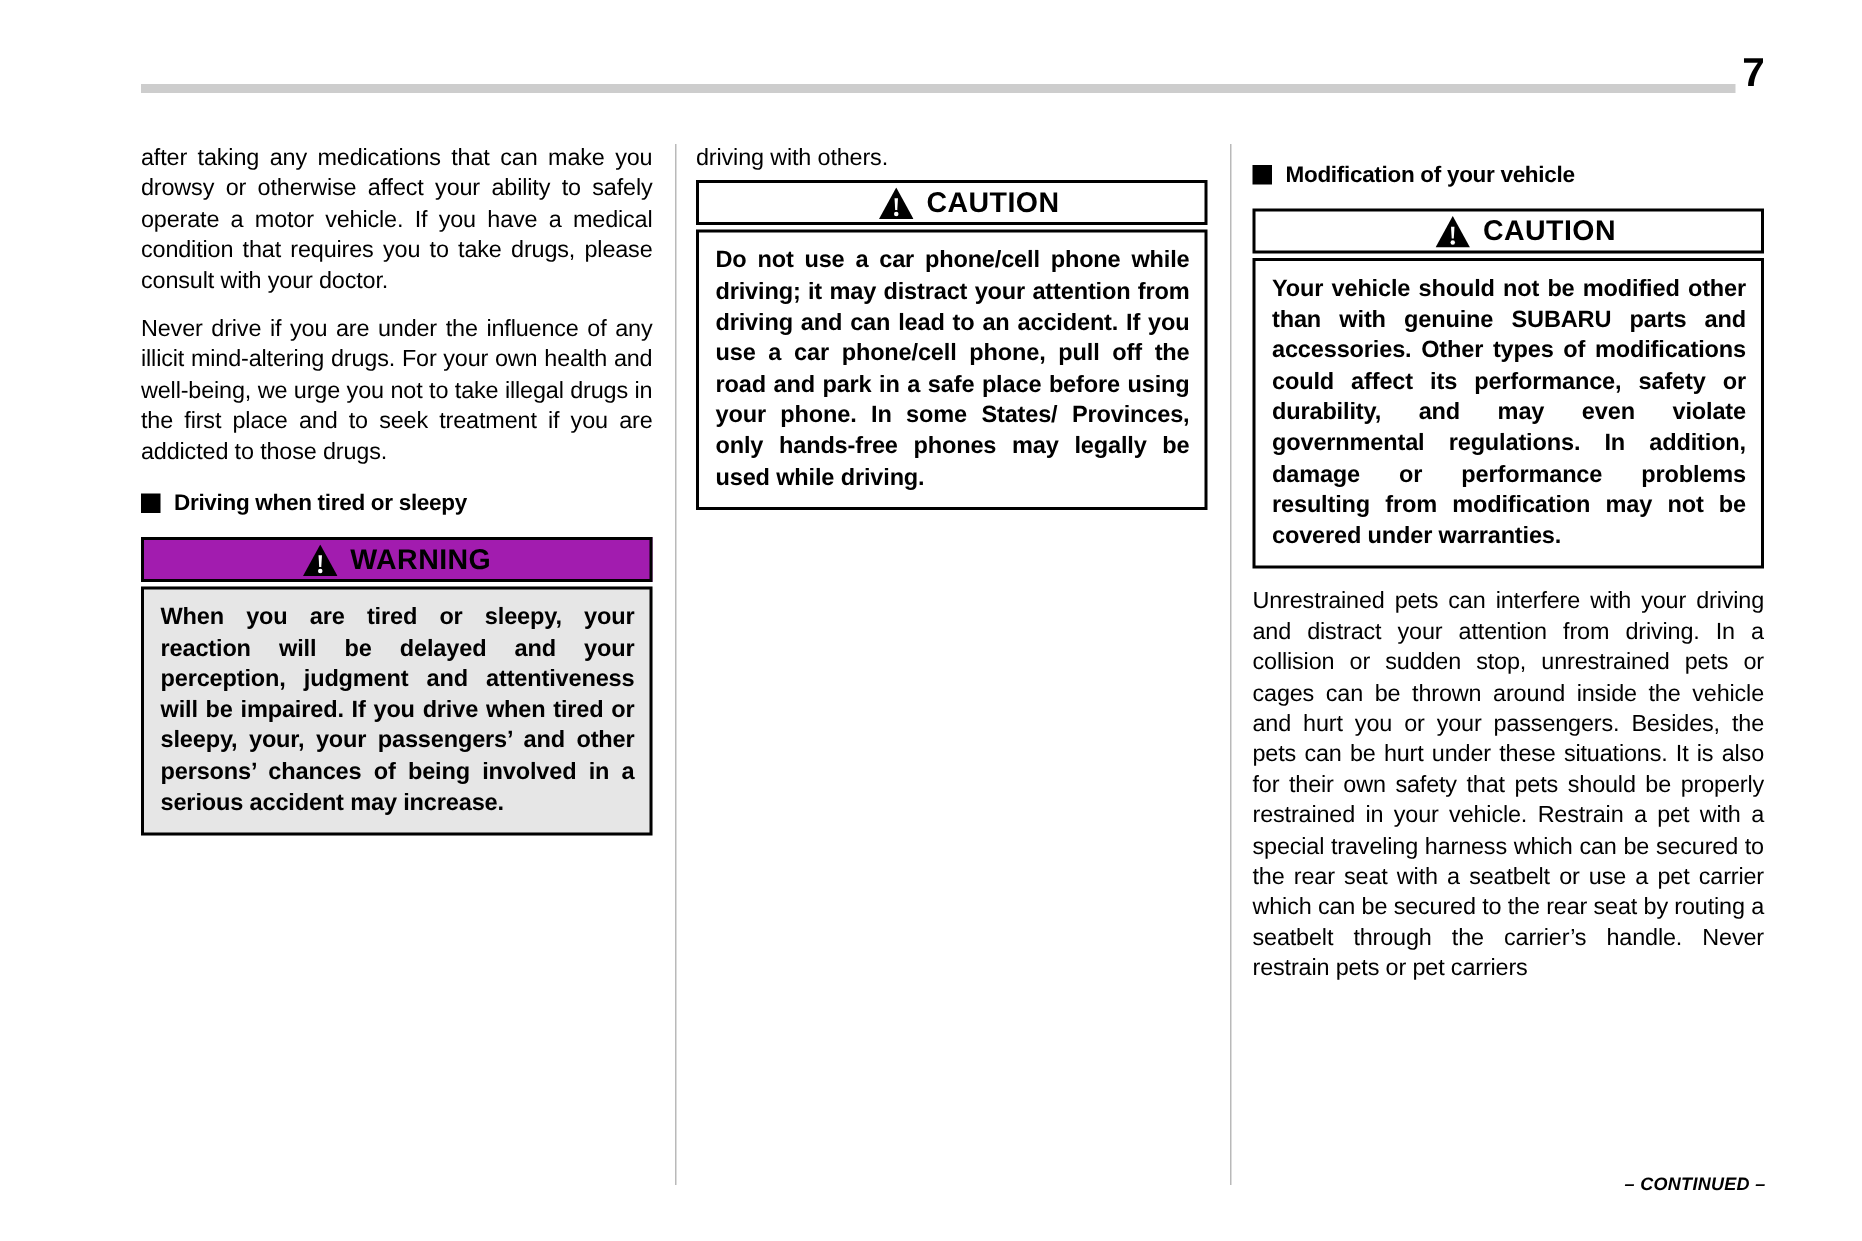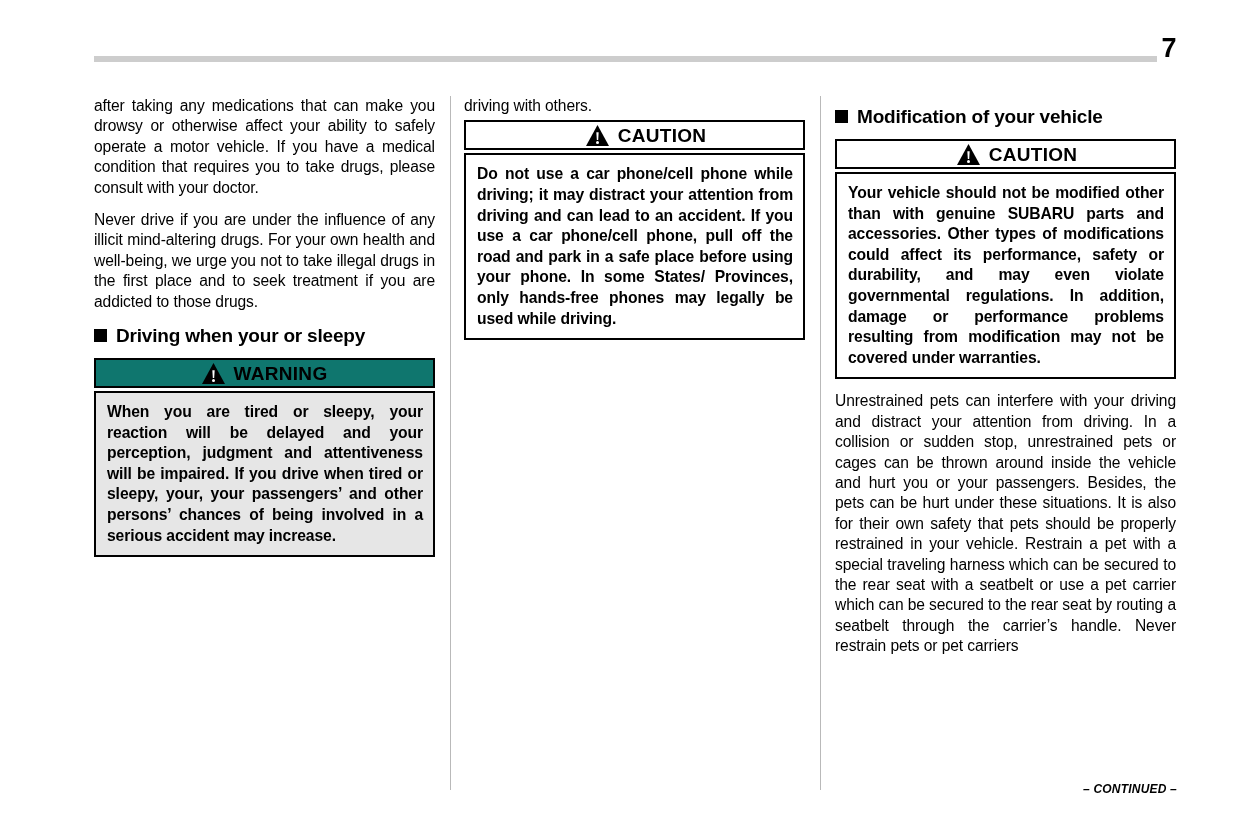--- a/index.html
+++ b/index.html
@@ -72,21 +72,21 @@
     font-size: 15.6px;
     line-height: 20.4px;
     text-align: justify;
     text-justify: inter-word;
     letter-spacing: -0.1px;
   }
   p.body-text.last { margin-bottom: 0; }
 
   h2.section-heading {
     margin: 9px 0 11px 0;
-    font-size: 19px;
+    font-size: 15px;
     font-weight: bold;
     line-height: 23px;
     letter-spacing: -0.2px;
     display: flex;
     align-items: flex-start;
   }
   h2.section-heading .bullet-square {
     display: inline-block;
     width: 13px;
     height: 13px;
@@ -100,21 +100,21 @@
   .alert-box { margin: 4px 0 12px 0; }
 
   .alert-header {
     border: 2.4px solid #000000;
     height: 26px;
     display: flex;
     align-items: center;
     justify-content: center;
     box-sizing: content-box;
   }
-  .alert-header.shaded { background: #0f766e; }
+  .alert-header.shaded { background: #a21caf; }
   .alert-header.plain { background: #ffffff; padding-left: 23px; }
 
   .alert-header .alert-title {
     font-size: 19px;
     font-weight: bold;
     letter-spacing: 0.3px;
     line-height: 1;
     margin-left: 9px;
   }
   .warn-triangle { display: block; }
@@ -155,21 +155,21 @@
 
 <div class="col-divider" id="divider-1"></div>
 <div class="col-divider" id="divider-2"></div>
 
 <div id="page-body">
   <div class="column" id="column-1">
       <p class="body-text">after taking any medications that can make you drowsy or otherwise affect your ability to safely operate a motor vehicle. If you have a medical condition that requires you to take drugs, please consult with your doctor.</p>
       <p class="body-text">Never drive if you are under the influence of any illicit mind-altering drugs. For your own health and well-being, we urge you not to take illegal drugs in the first place and to seek treatment if you are addicted to those drugs.</p>
       <h2 class="section-heading">
         <span class="bullet-square"></span>
-        <span class="heading-text">Driving when your or sleepy</span>
+        <span class="heading-text">Driving when tired or sleepy</span>
       </h2>
       <div class="alert-box">
         <div class="alert-header shaded">
           <span>
             <svg class="warn-triangle" width="23" height="21" viewBox="0 0 23 21">
               <path d="M11.5 0 L23 21 L0 21 Z" fill="#000000"></path>
               <path d="M10.35 7.2 L12.65 7.2 L12.2 15 L10.8 15 Z" fill="#ffffff"></path>
               <circle cx="11.5" cy="17.6" r="1.5" fill="#ffffff"></circle>
             </svg>
           </span>

